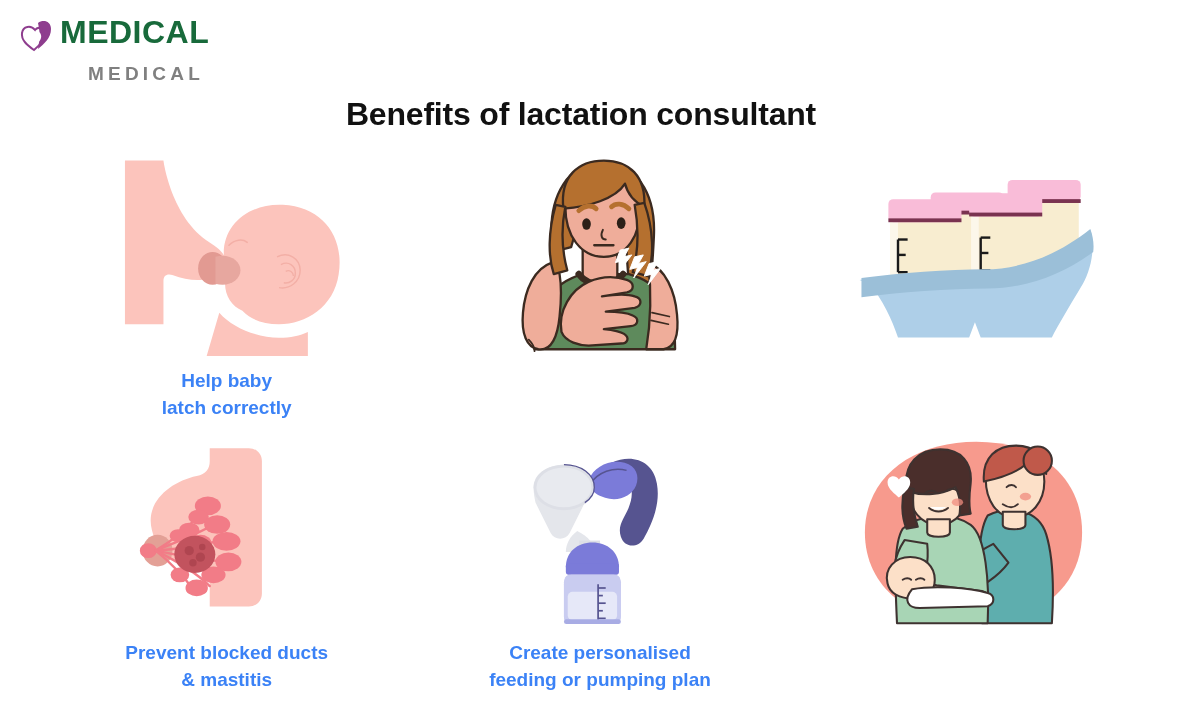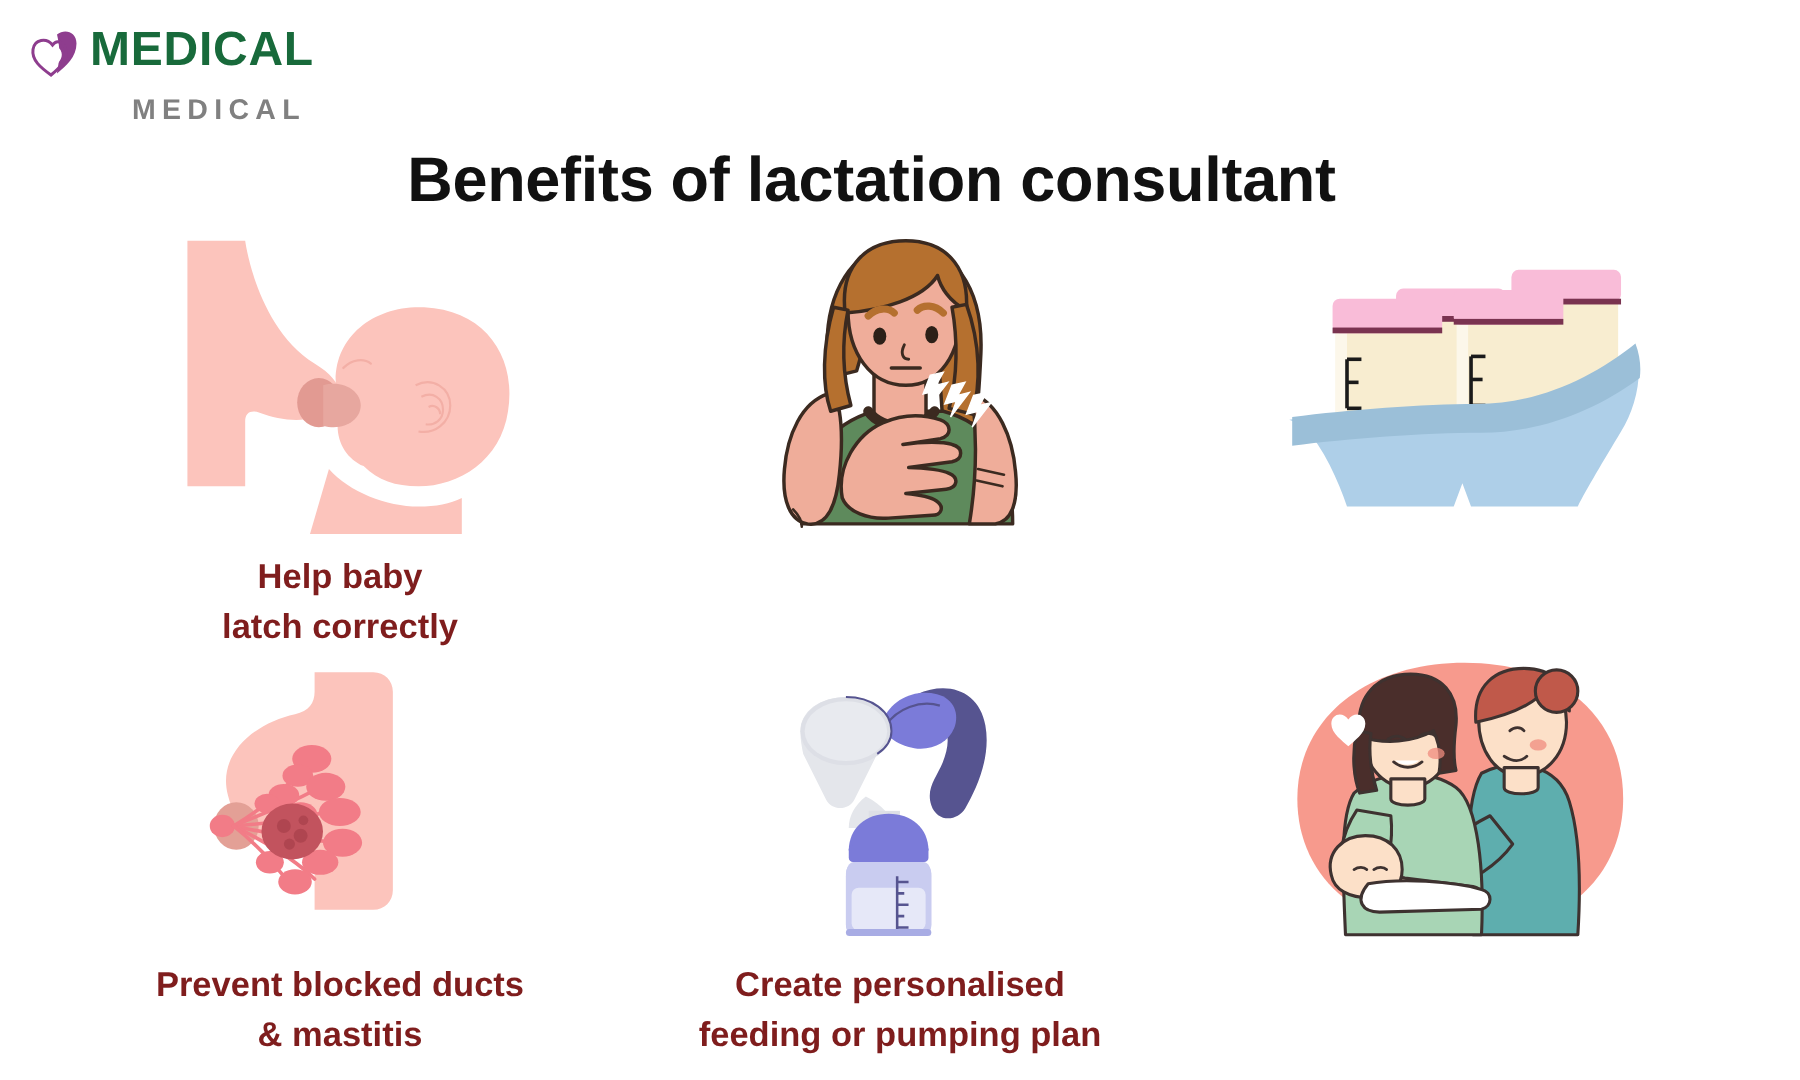--- a/index.html
+++ b/index.html
@@ -52,21 +52,21 @@
     font-family: "Liberation Sans", sans-serif;
   }
 
   
   .page-title {
     position: absolute;
     top: 96px;
     left: 0;
     width: 1162px;
     text-align: center;
-    font-size: 42px;
+    font-size: 32px;
     font-weight: bold;
     color: #111111;
     letter-spacing: -0.2px;
   }
 
   
   .grid {
     position: absolute;
     top: 152px;
     left: 40px;
@@ -82,23 +82,23 @@
   }
   .icon-box {
     height: 200px;
     display: flex;
     align-items: center;
     justify-content: center;
   }
   .caption {
     margin-top: 16px;
     text-align: center;
-    font-size: 23px;
+    font-size: 19px;
     font-weight: bold;
-    color: #7f1d1d;
+    color: #3b82f6;
     line-height: 1.42;
     white-space: pre-line;
   }
   .row2 .caption { margin-top: 8px; }
 </style>
 </head>
 <body>
 
 <div class="logo">
   <span class="logo-mark">

